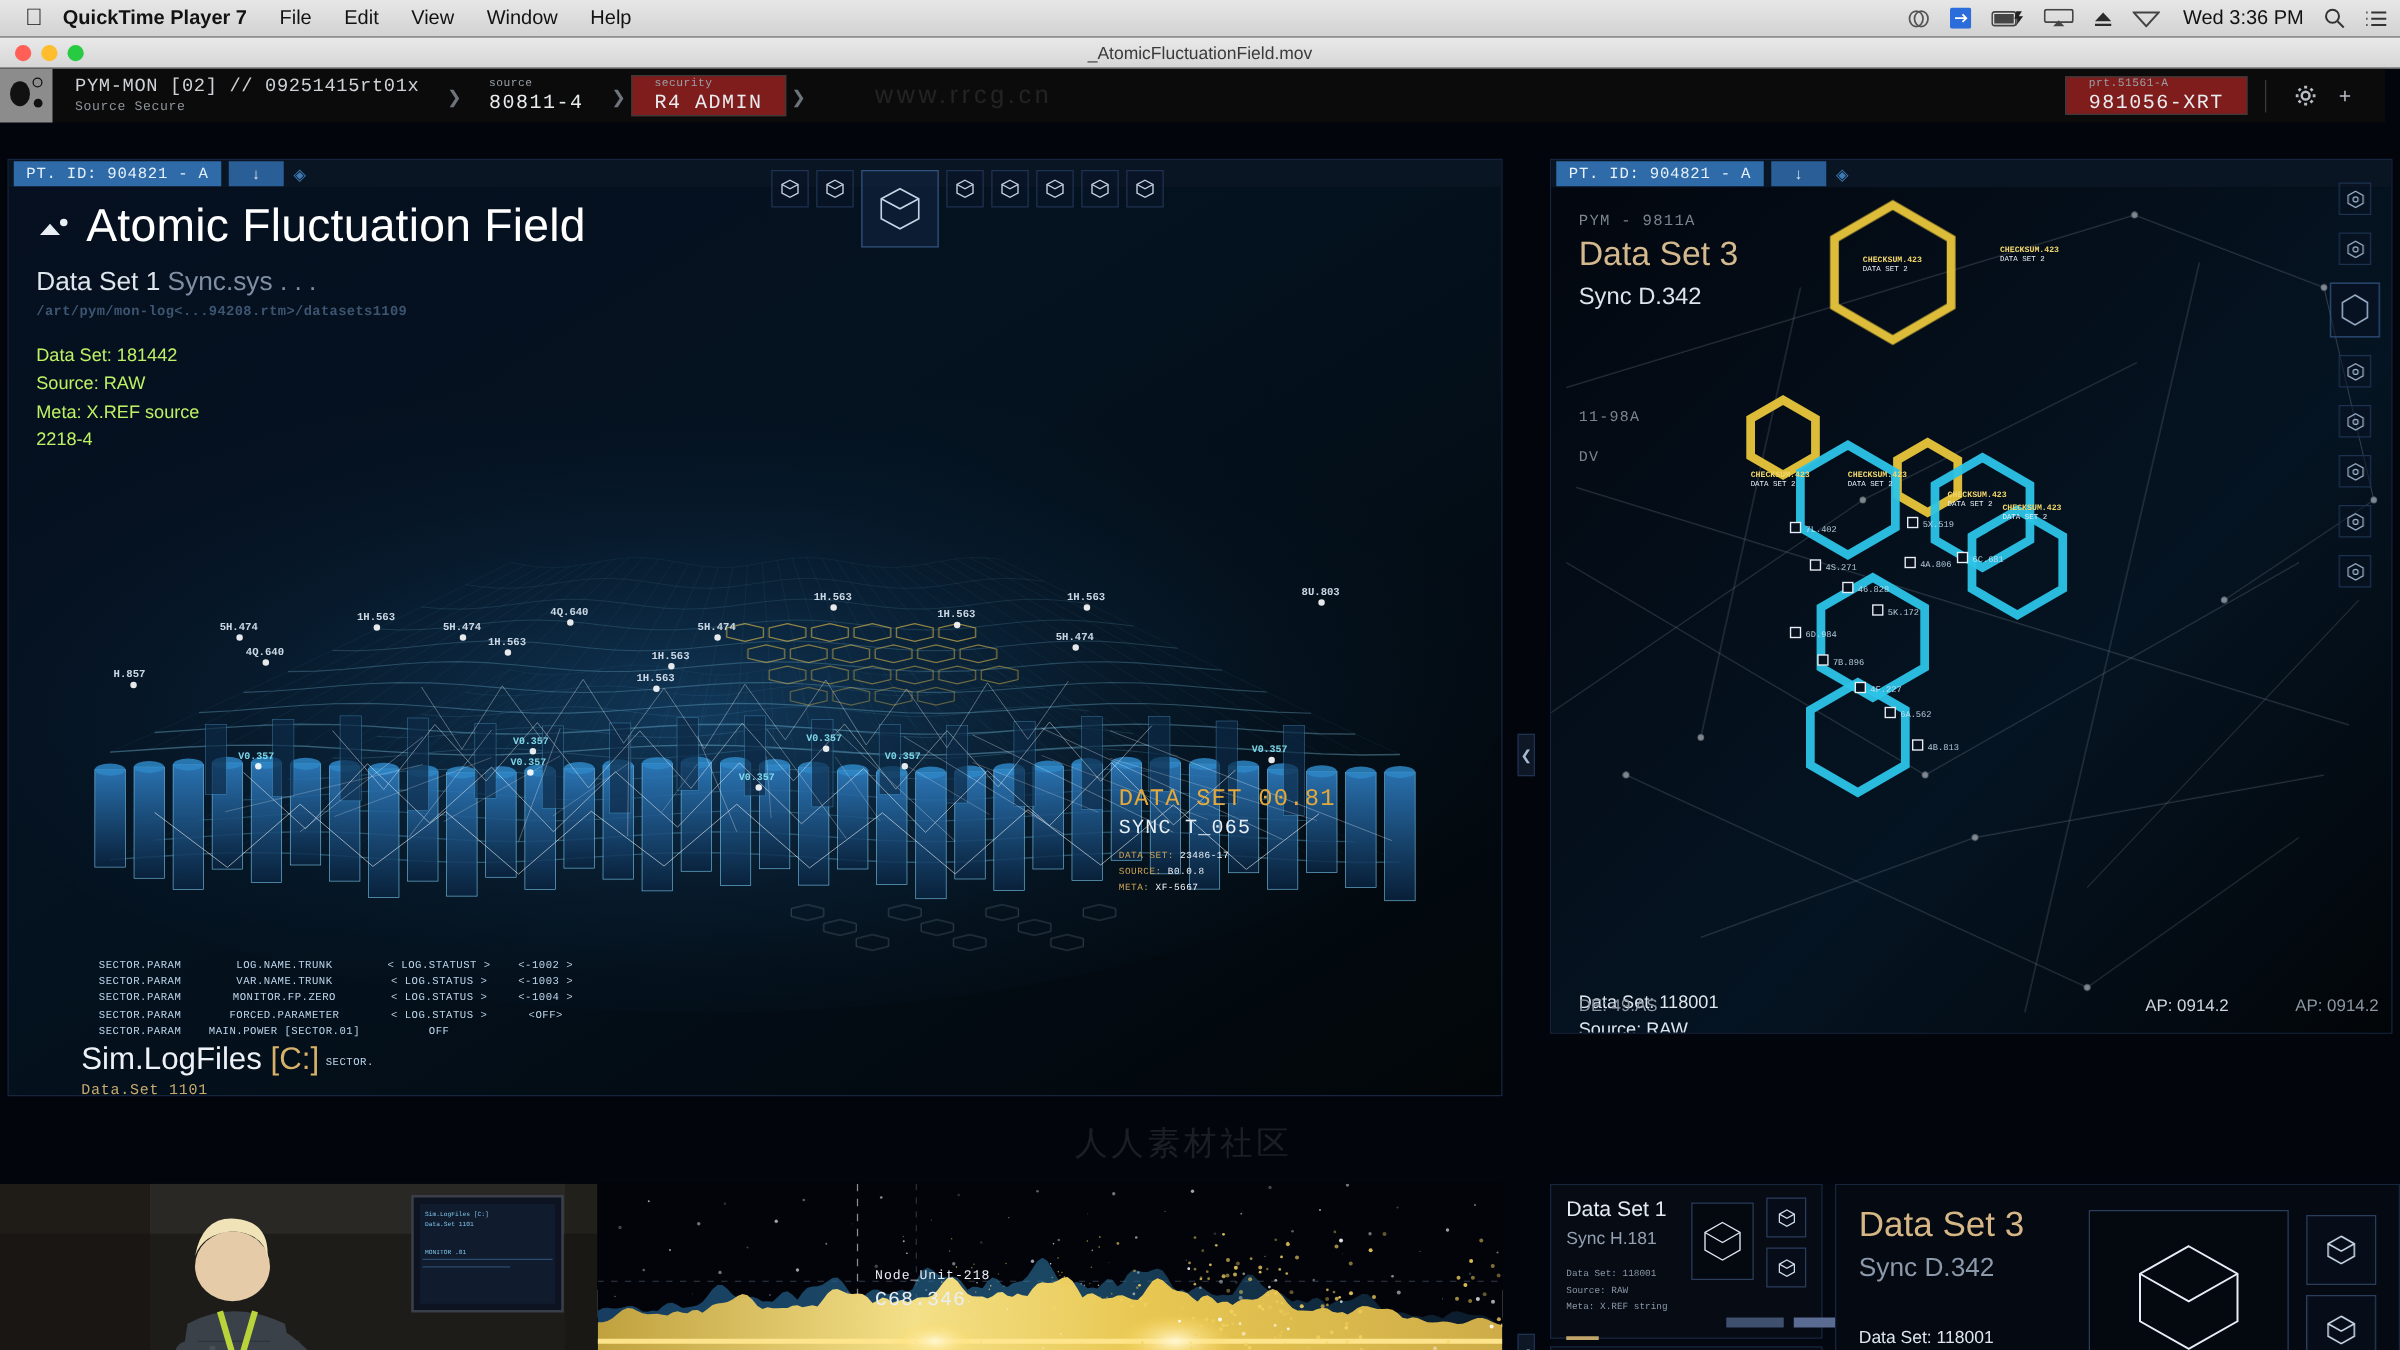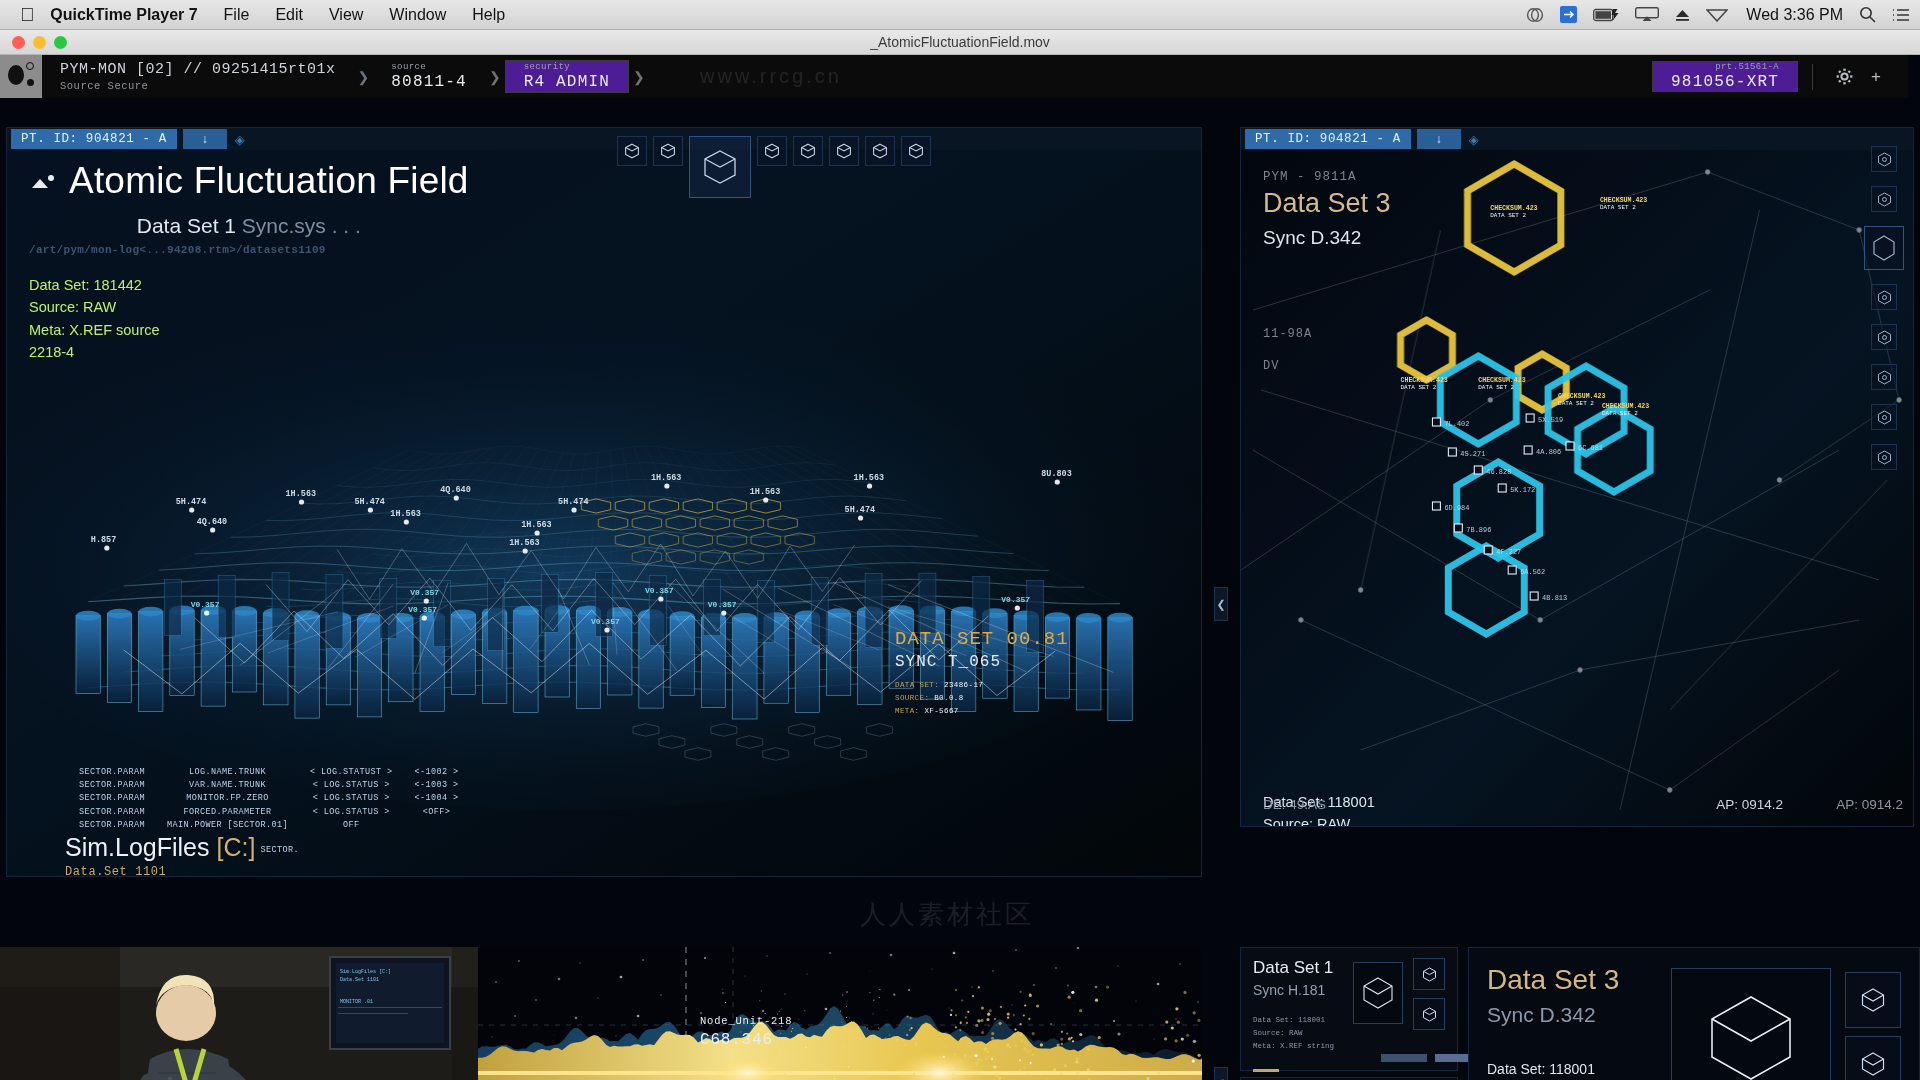--- a/index.html
+++ b/index.html
@@ -59,23 +59,23 @@
   #logocell .b1 { width: 16px; height: 20px; left: 8px; top: 10px; }
   #logocell .b2 { width: 8px;  height: 8px;  left: 26px; top: 7px; border: 1px solid #111; background: transparent; }
   #logocell .b3 { width: 7px;  height: 7px;  left: 27px; top: 24px; }
 
   .crumb { display: flex; flex-direction: column; justify-content: center; padding: 0 18px; }
   .crumb .ttl { font-family: "Liberation Mono", monospace; font-size: 15px; color: #cfd3d8; letter-spacing: .5px; white-space: nowrap; }
   .crumb .sub { font-family: "Liberation Mono", monospace; font-size: 10.5px; color: #8f959c; letter-spacing: .5px; margin-top: 2px; }
   .crumb .lbl { font-family: "Liberation Mono", monospace; font-size: 9px; color: #9aa0a7; letter-spacing: .4px; }
   .crumb .val { font-family: "Liberation Mono", monospace; font-size: 16px; color: #e9ecef; letter-spacing: 1.2px; white-space: nowrap; margin-top: 1px; }
   .chev { display: flex; align-items: center; color: #6e747b; font-size: 14px; padding: 0 4px; }
-  .boxed { background: #4c1d95; border: 1px solid #3b3b3b; margin: 5px 0; }
+  .boxed { background: #7f1d1d; border: 1px solid #3b3b3b; margin: 5px 0; }
   #appheader .grow { flex: 1 1 auto; }
-  #prtcell { display: flex; align-items: center; padding-right: 18px; text-align: right; }
+  #prtcell { display: flex; align-items: center; padding-right: 18px; }
   #prtcell .sep { width: 1px; height: 26px; background: #3a3a3a; margin: 0 14px; }
   .hicon { color: #b9bdc2; font-size: 17px; padding: 0 9px; display: flex; align-items: center; }
 
   
   #tabstrip {
     position: absolute; left: 0; top: 43px; width: 1920px; height: 29px;
     background: #070d18; display: flex; align-items: center;
   }
   #tabstrip .chip {
     background: #4a6da0; color: #cfe0f5; font-family: "Liberation Mono", monospace;
@@ -113,21 +113,21 @@
   .cubebtn {
     width: 30px; height: 30px; border: 1px solid #1f3250; background: rgba(10,22,40,.55);
     display: flex; align-items: center; justify-content: center; color: #c5d3e4;
   }
   .cubebtn.big { width: 62px; height: 62px; border-color: #32537f; background: rgba(16,34,60,.7); }
 
   
   #titleblock { position: absolute; left: 22px; top: 32px; z-index: 5; }
   #titleblock .h1 { font-size: 37px; color: #fff; font-weight: normal; letter-spacing: .2px;
                     display: flex; align-items: center; gap: 14px; }
-  #titleblock .h2 { margin-top: 12px; font-size: 21px; color: #dfe6ee; text-align: center; }
+  #titleblock .h2 { margin-top: 12px; font-size: 21px; color: #dfe6ee; }
   #titleblock .h2 .dim { color: #7f8fa3; }
   #titleblock .path { margin-top: 6px; font-family: "Liberation Mono", monospace;
                       font-size: 11px; color: #3d5570; letter-spacing: .3px; font-weight: bold; }
   #titleblock .meta { margin-top: 18px; font-size: 14.5px; color: #bef264; line-height: 1.55; }
 
   
   #logblock { position: absolute; left: 72px; top: 638px; z-index: 5;
               font-family: "Liberation Mono", monospace; font-size: 8.5px;
               color: #bcd4ea; letter-spacing: .4px; line-height: 1.55; text-align: center; }
   #logblock table { border-collapse: collapse; }

